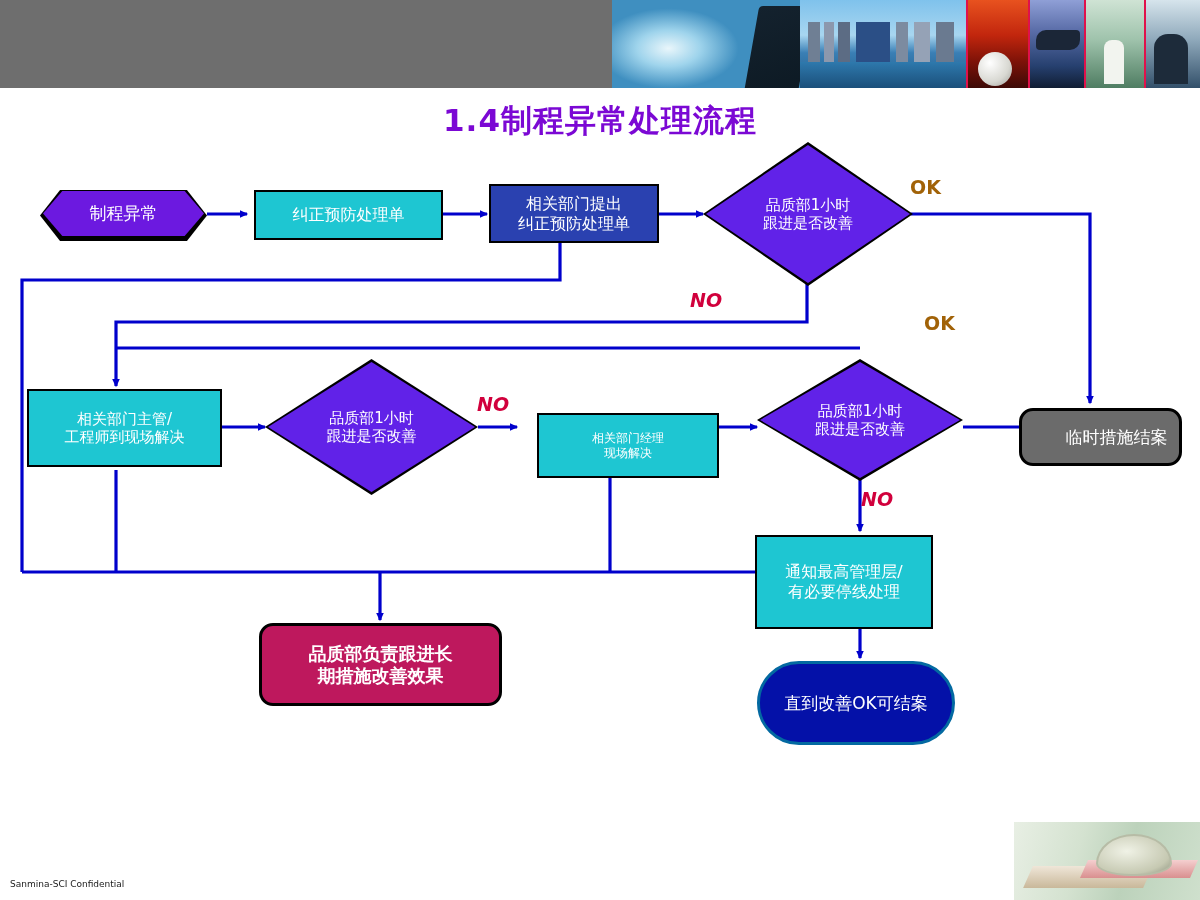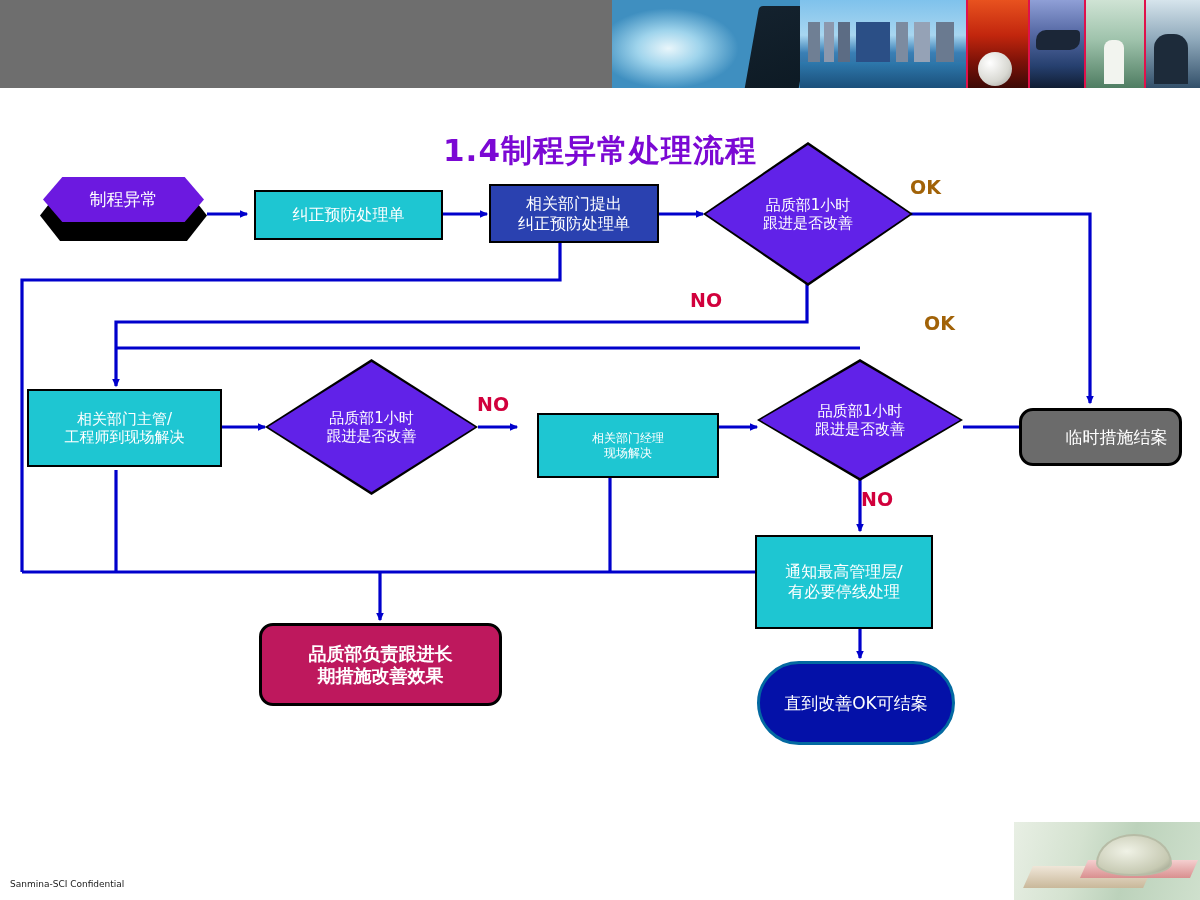--- a/index.html
+++ b/index.html
@@ -61,21 +61,20 @@
   }
   .s6:after{content:"";position:absolute;left:8px;top:34px;width:34px;height:50px;
       background:#1d2b3a;border-radius:14px 14px 0 0;}
   #banner .sep{position:absolute;top:0;height:88px;width:3px;background:#e0114b;}
 
   
   #title{
     position:absolute;left:0;top:100px;width:1200px;text-align:center;
     color:#7b08d4;font-size:31px;font-weight:bold;letter-spacing:1px;
     font-family:"DejaVu Sans","Liberation Sans",sans-serif;
-    margin-top:30px;
   }
 
   
   #wires{position:absolute;left:0;top:0;width:1200px;height:900px;}
 
   
   .node{
     position:absolute;box-sizing:border-box;
     display:flex;align-items:center;justify-content:center;
     text-align:center;color:#ffffff;line-height:1.22;
@@ -103,21 +102,21 @@
     display:flex;align-items:center;justify-content:center;
     color:#fff;text-align:center;line-height:1.22;white-space:pre-line;
   }
   .round{border:3px solid #000;border-radius:14px;}
   .grey{background:#6b6b6b;}
   .bluer{background:#be185d;font-weight:bold;}
   .stadium{border:3px solid #0369a1;border-radius:44px;background:#0411A8;}
 
   .lbl{position:absolute;font-weight:bold;font-size:19px;}
   .lbl.ok{color:#a16207;}
-  .lbl.no{color:#d1003c;}
+  .lbl.no{color:#d1003c;font-style:italic;}
 
   
   #footer{
     position:absolute;left:10px;top:879px;font-size:9px;color:#1a1a1a;
     font-family:"DejaVu Sans","Liberation Sans",sans-serif;
   }
   #corner-photo{
     position:absolute;left:1014px;top:822px;width:186px;height:78px;
     background:
       linear-gradient(105deg,#e8efe4 0%,#d4e2d0 35%,#bcd2bb 60%,#cfe0cd 100%);
@@ -193,21 +192,21 @@
     <path d="M116,470 L116,572"></path>
 
     <path d="M610,458 L610,572"></path>
 
     <path d="M380,572 L380,620" marker-end="url(#ah)"></path>
   </g>
 </svg>
 
 <div class="node hex-border" style="left:40px;top:190px;width:167px;height:51px;
             clip-path:polygon(12% 0,88% 0,100% 50%,88% 100%,12% 100%,0 50%);"></div>
-<div class="node hex" style="left:43px;top:177px;width:161px;height:45px;font-size:17px;">制程异常</div>
+<div class="node hex" style="left:43px;top:191px;width:161px;height:45px;font-size:17px;">制程异常</div>
 
 <div class="node rect cyan" style="left:254px;top:190px;width:189px;height:50px;font-size:16px;">纠正预防处理单</div>
 
 <div class="node rect royal" style="left:489px;top:184px;width:170px;height:59px;font-size:16px;">相关部门提出
 纠正预防处理单</div>
 
 <div class="diamond-wrap" style="left:703px;top:142px;width:210px;height:144px;">
   <div class="diamond"></div>
   <div class="diamond-fill" style="font-size:15px;">品质部1小时
 跟进是否改善</div>

